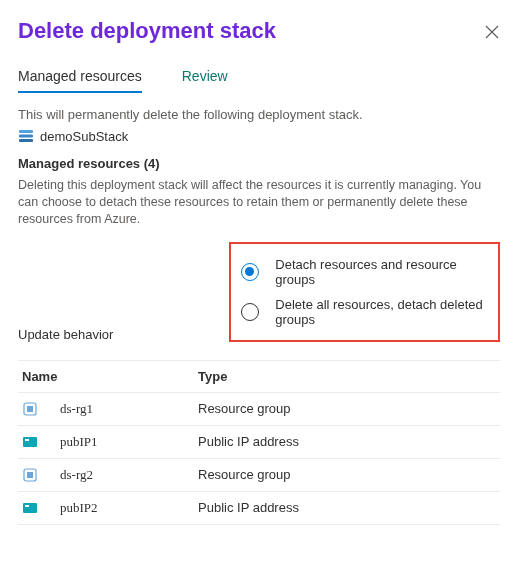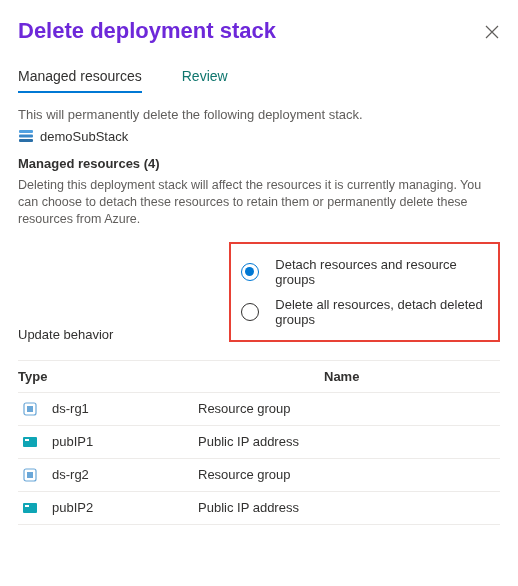--- a/index.html
+++ b/index.html
@@ -39,21 +39,21 @@
   .radio-outer.checked::after { content:""; position:absolute; left:3px; top:3px; width:9px; height:9px; border-radius:50%; background:#0078d4; }
   .radio-text { font-size:13px; color:#323130; }
   .table { margin-top:18px; }
   .thead, .trow { display:flex; }
   .thead { border-bottom:1px solid #edebe9; border-top:1px solid #edebe9; }
   .th { font-weight:600; font-size:13px; padding:8px 0; color:#323130; }
   .col-name { width:180px; padding-left:4px; }
   .col-type { flex:1; }
   .trow { border-bottom:1px solid #edebe9; align-items:center; }
   .td { padding:8px 0; font-size:13px; color:#323130; }
-  .td.col-name { display:flex; gap:14px; padding-left:4px; }
+  .td.col-name { display:flex; gap:22px; padding-left:4px;font-family:Liberation Serif, serif; }
   .res-icon { width:16px; height:16px; flex-shrink:0; }
 </style>
 </head>
 <body>
 
 <div class="panel">
 
   <div class="header-row">
     <div class="title">Delete deployment stack</div>
     <div class="close">
@@ -93,22 +93,22 @@
       </div>
       <div class="radio-item">
         <span class="radio-outer unchecked"></span>
         <span class="radio-text">Delete all resources, detach deleted groups</span>
       </div>
     </div>
   </div>
 
   <div class="table">
     <div class="thead">
+      <div class="th col-name">Name</div>
       <div class="th col-type">Type</div>
-      <div class="th col-name">Name</div>
     </div>
 
     <div class="trow">
       <div class="td col-name">
         <span class="res-icon">
           <svg viewBox="0 0 16 16">
               <rect x="2" y="2" width="12" height="12" rx="2" fill="none" stroke="#6aa7d8" stroke-width="1.2"></rect>
               <rect x="5" y="5" width="6" height="6" fill="#6aa7d8"></rect>
             </svg>
         </span>

